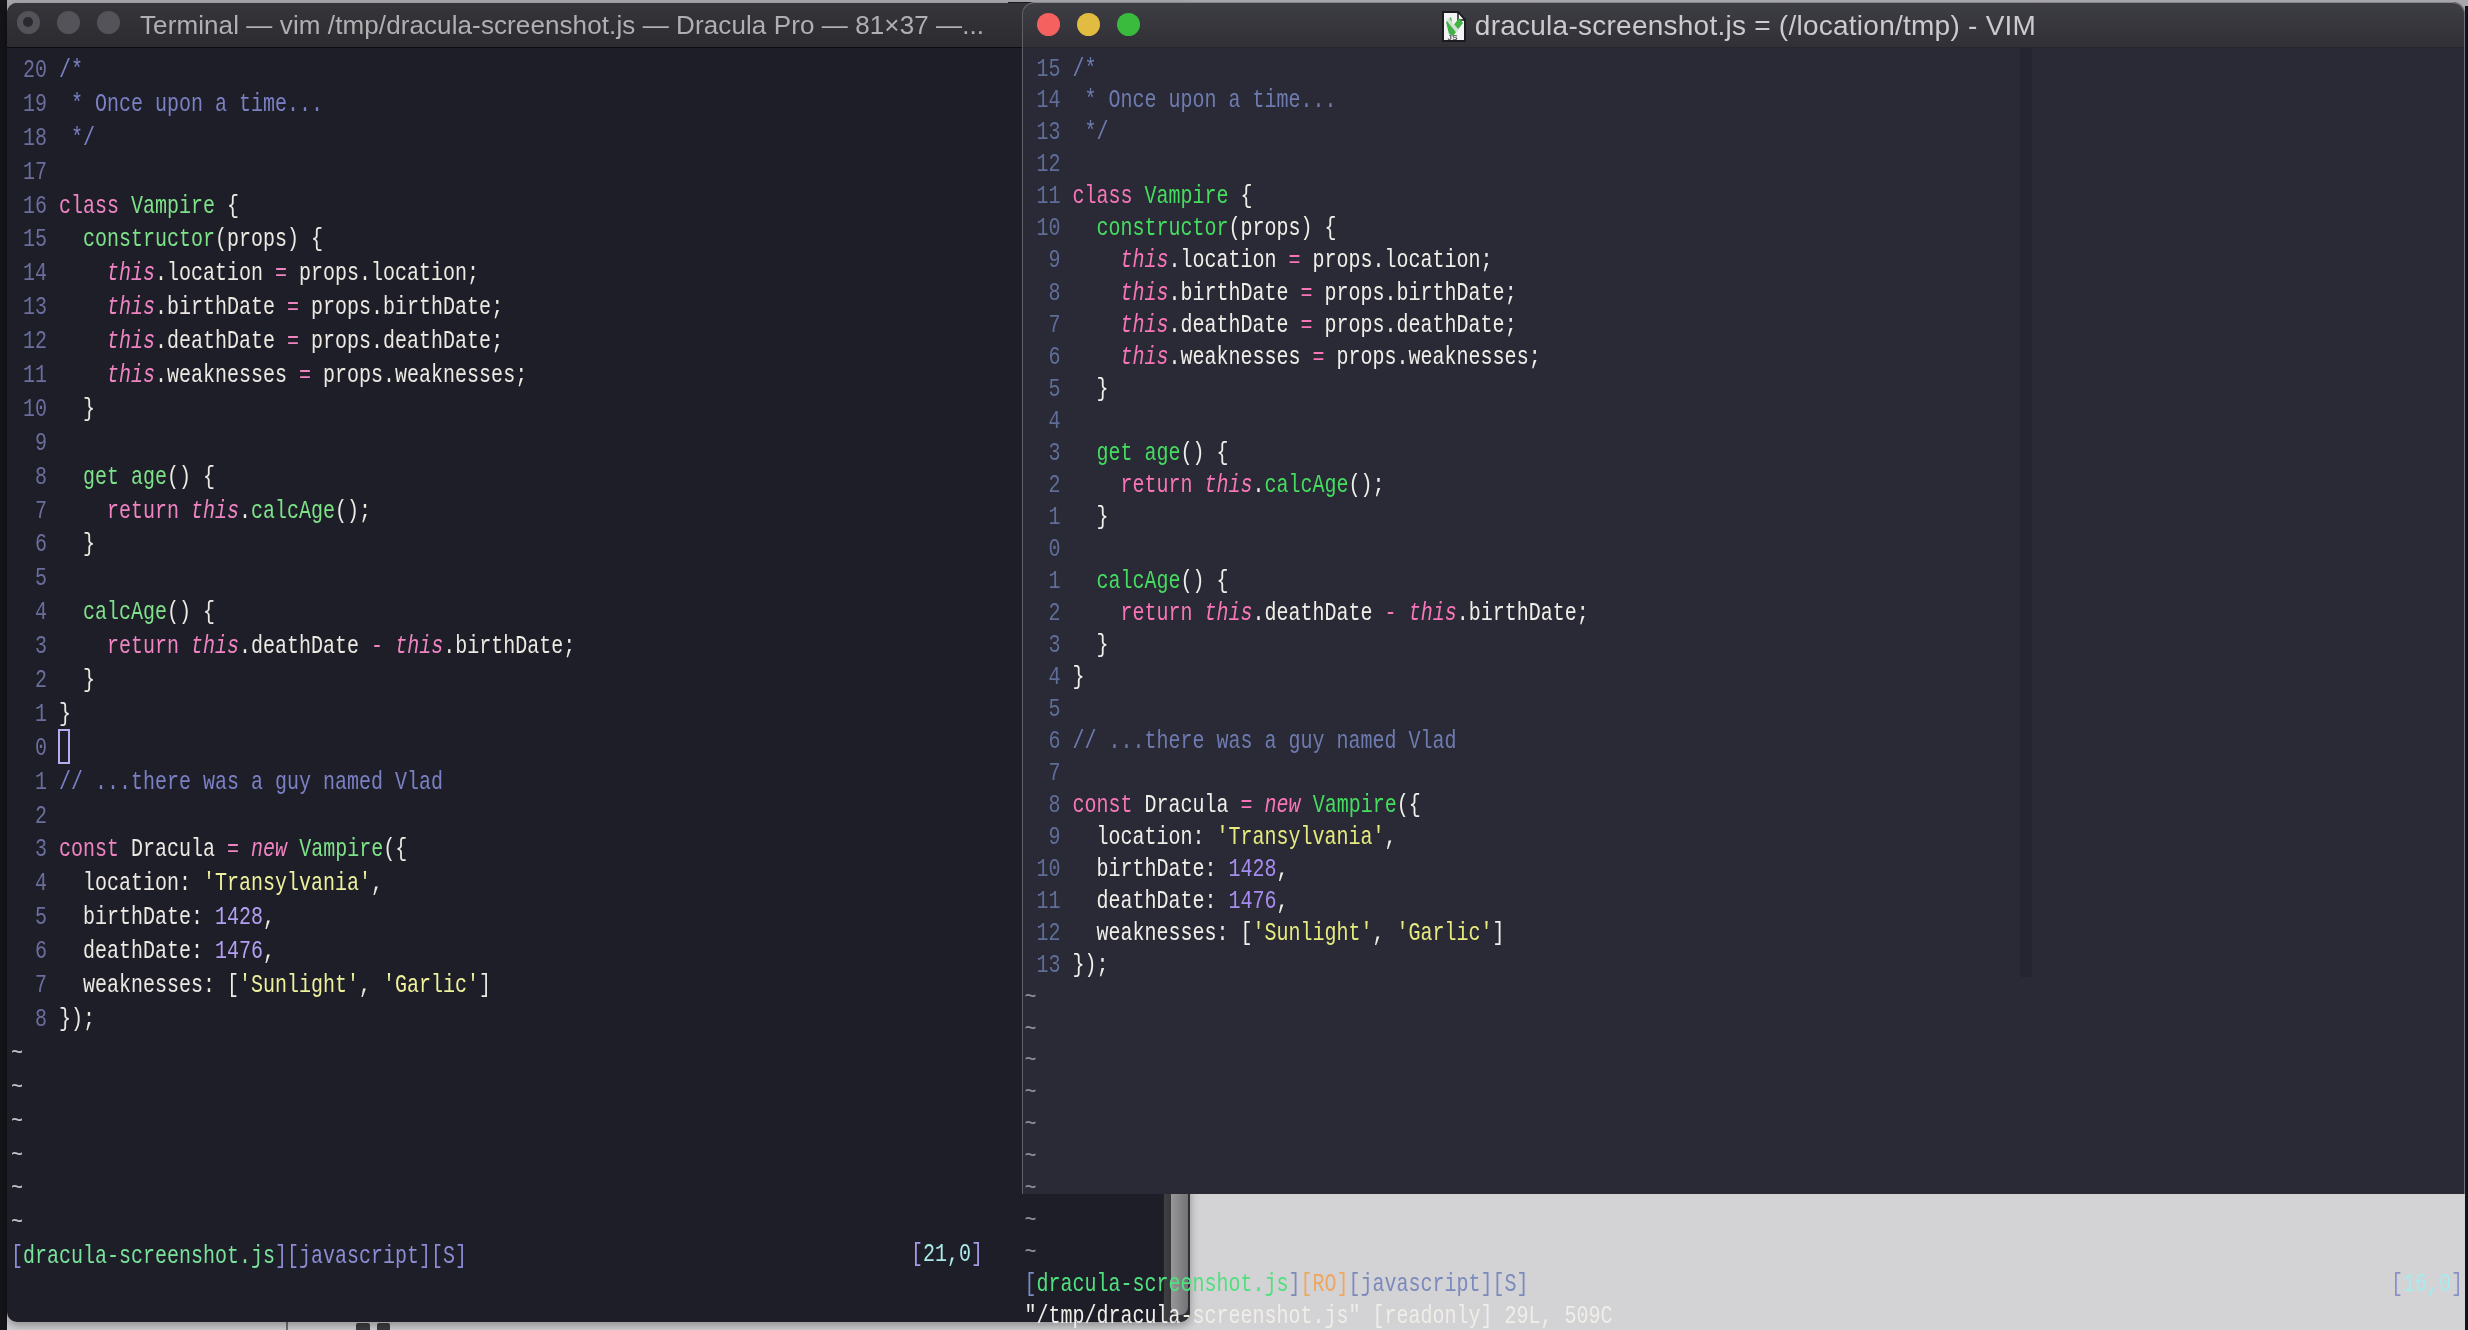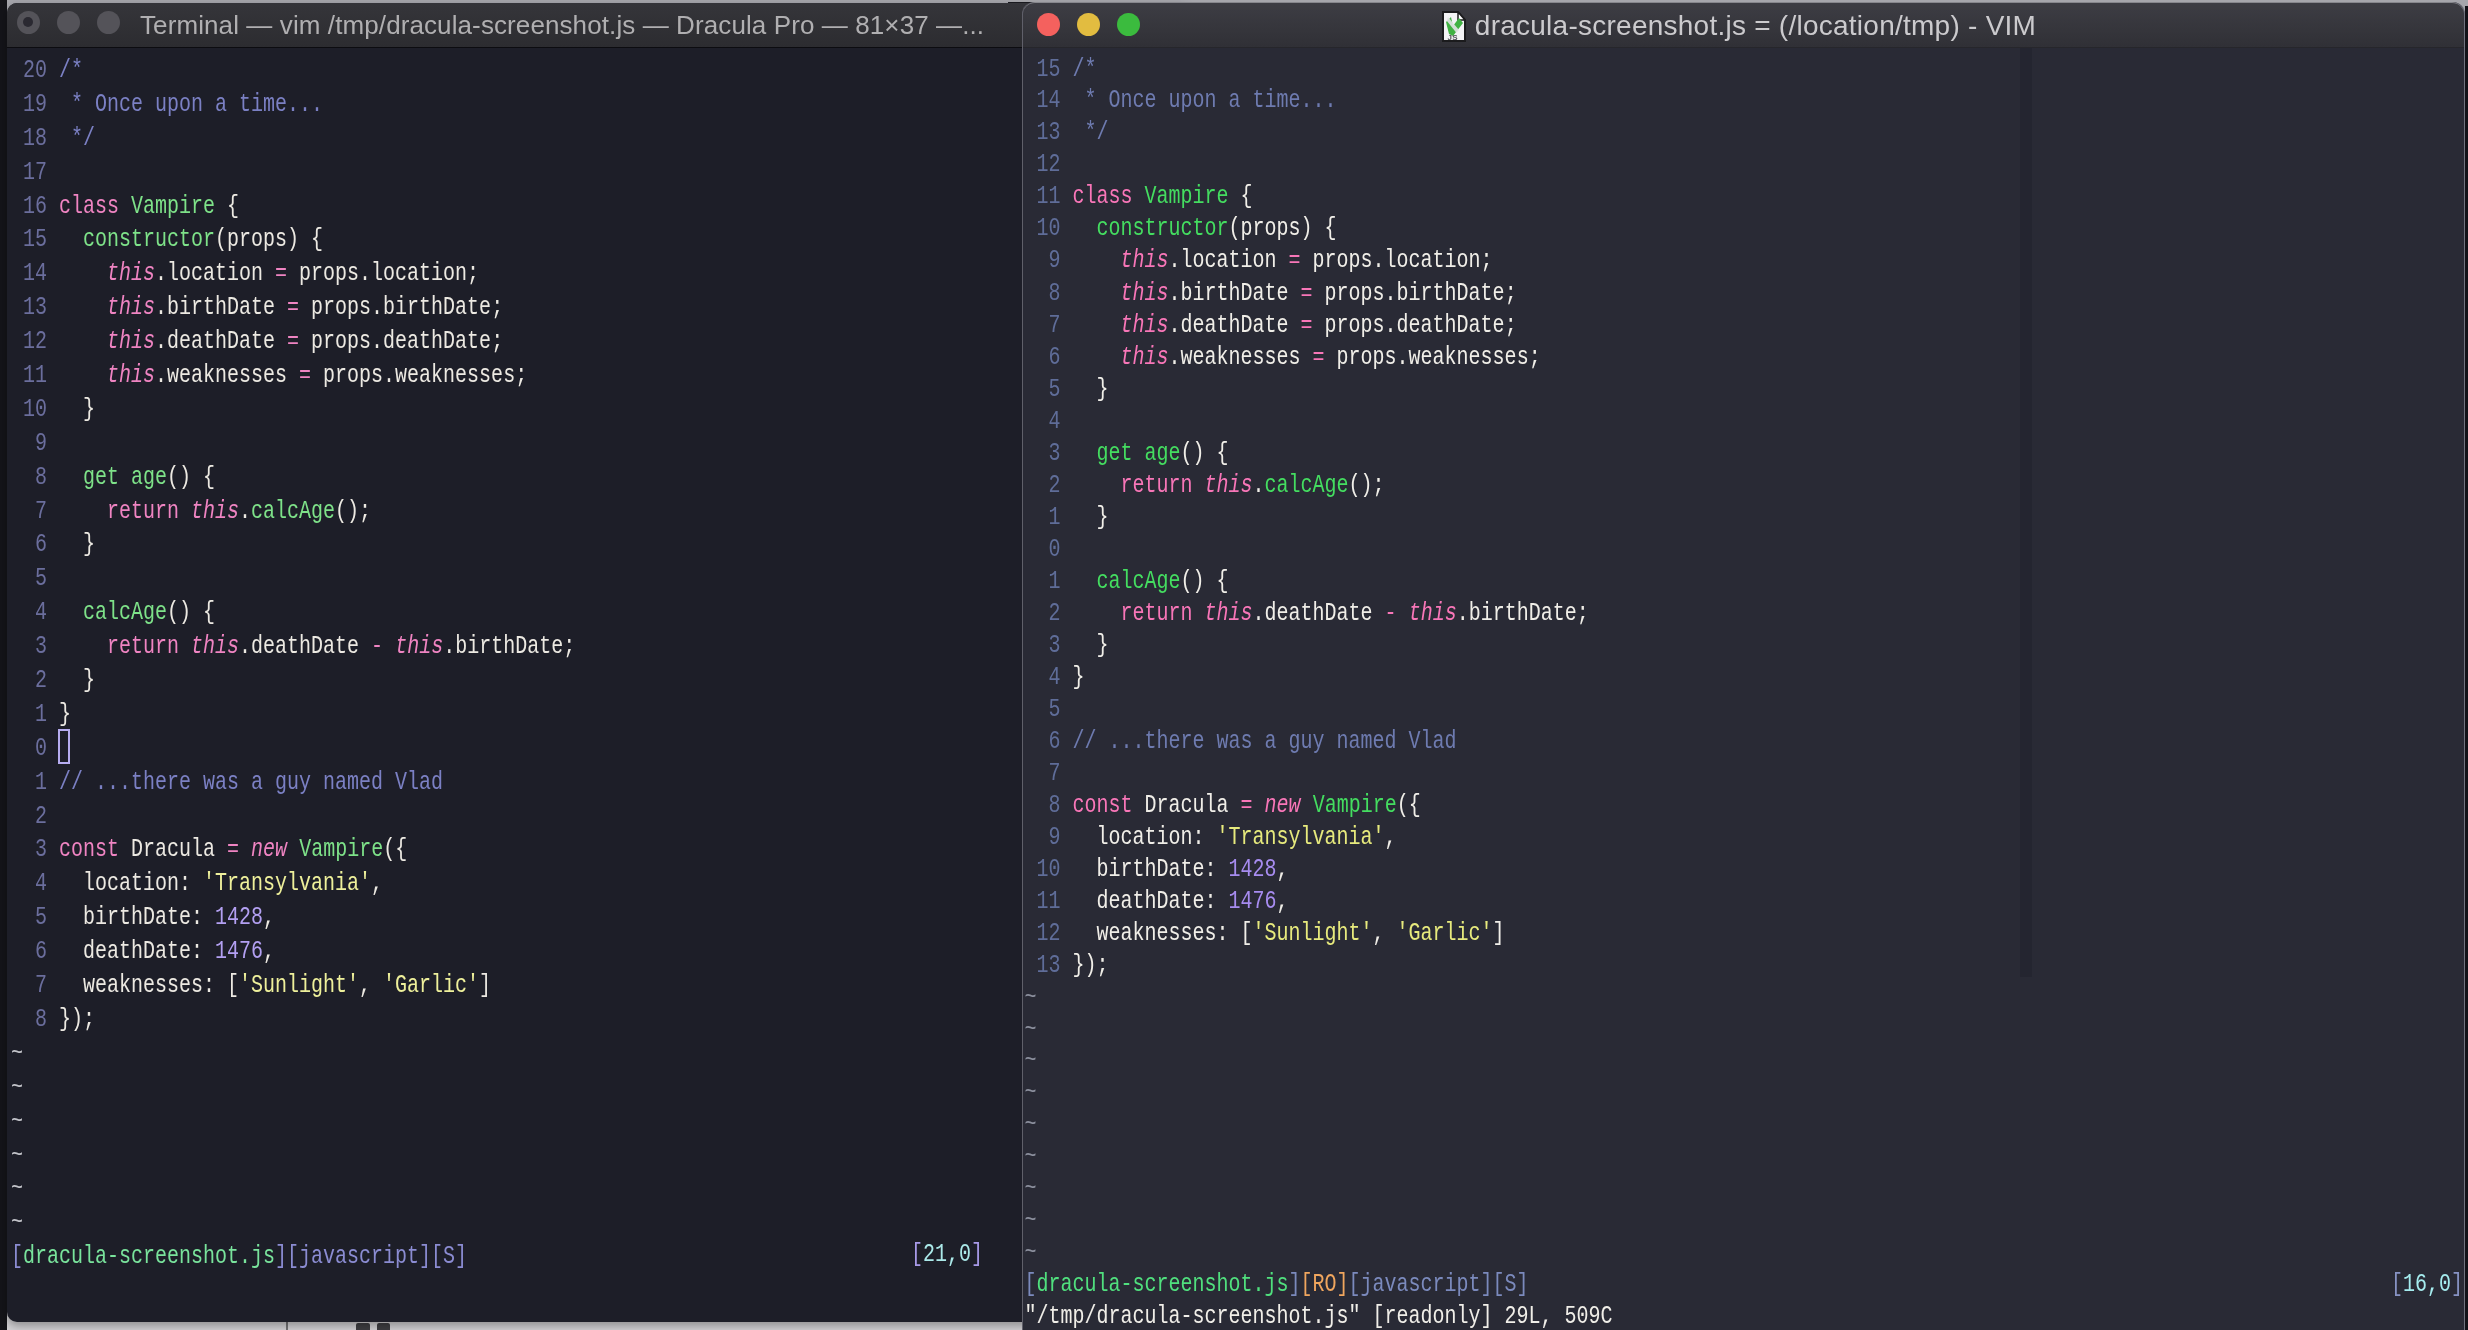--- a/index.html
+++ b/index.html
@@ -58,21 +58,21 @@
   #term .sg { color:#79e39c; }
   #term .sv { color:#8b8cd2; }
 
   #term-cursor { position:absolute; left:51px; top:726px; width:12px; height:35px;
       border:2px solid #b6acf0; }
   #term-ruler { position:absolute; left:904px; top:1233.5px; font-size:20px; line-height:33.9px; white-space:pre; transform:scaleY(1.3); }
   #term-ruler .b { color:#a89ae8; }
   #term-ruler .d { color:#abe9e9; }
 
   
-  #vim { left:1022px; top:2px; width:1443px; height:1328px; background:#292a35;
+  #vim { left:1022px; top:2px; width:1443px; height:1192px; background:#292a35;
           border-radius:12px 12px 0 0; border-left:1px solid #60606a; border-right:1px solid #70727e; }
   #vim-title { position:absolute; left:0; top:0; width:100%; height:46px;
       background:linear-gradient(#3d3d44 0,#36363c 55%,#303036 100%);
       border-radius:12px 12px 0 0; border-top:1px solid #87878d;
       border-bottom:1px solid #26262b; }
   #vim-title .t1 { left:14px; top:10px; background:#f4615e; }
   #vim-title .t2 { left:54px; top:10px; background:#e2bc40; }
   #vim-title .t3 { left:94px; top:10px; background:#3bbb3e; }
   #vim-title .cap { position:absolute; left:0; top:0; width:100%; height:46px;
       display:flex; align-items:center; justify-content:center; padding-right:10px;

